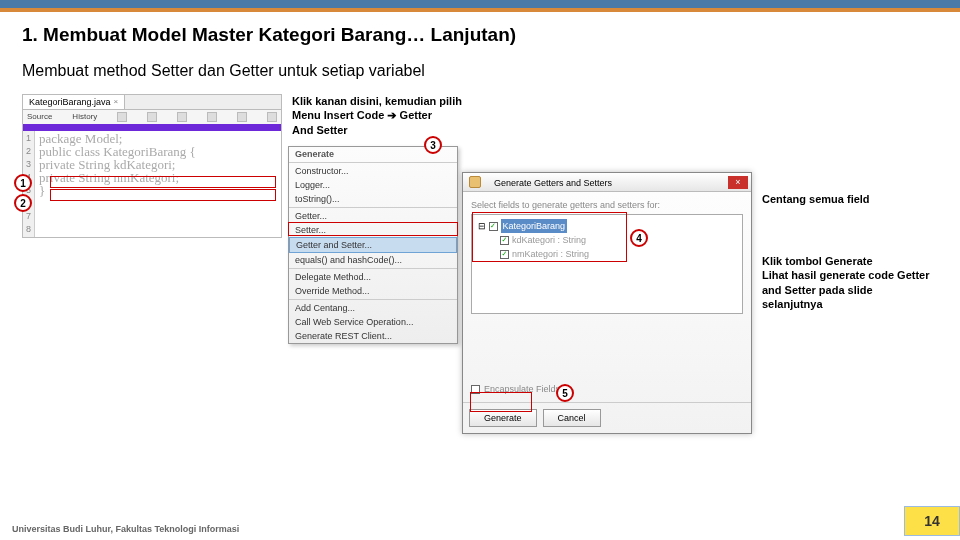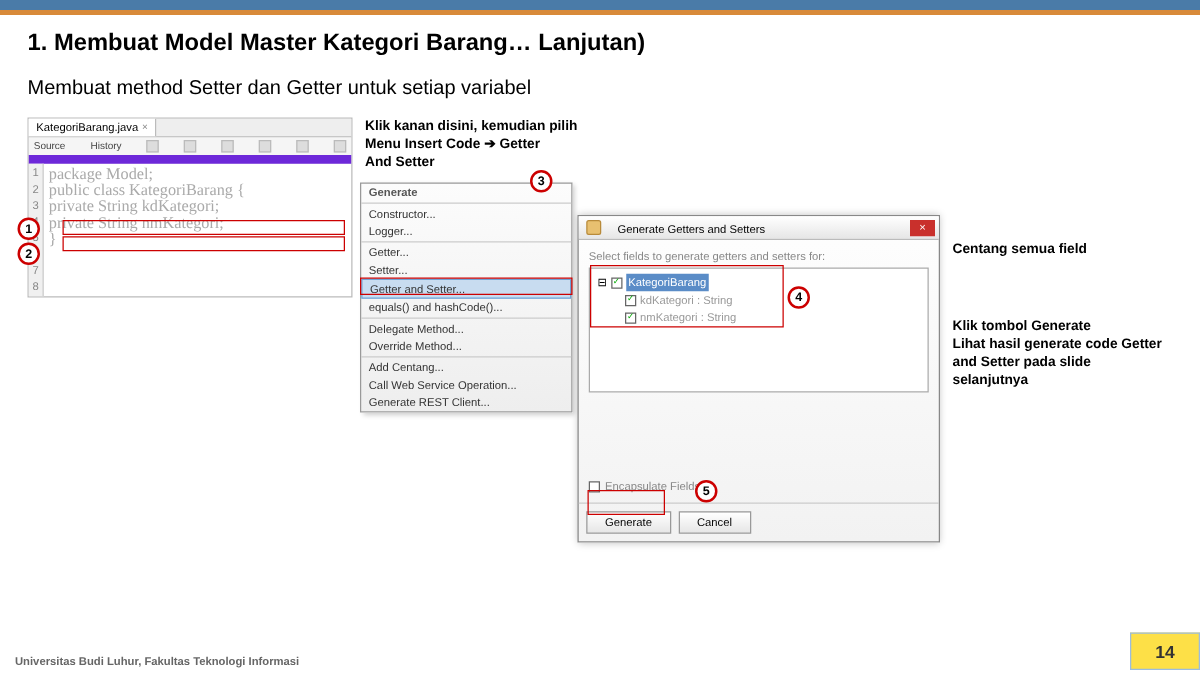--- a/index.html
+++ b/index.html
@@ -117,20 +117,21 @@
       <div>Klik kanan disini, kemudian pilih</div>
       <div><span>Menu Insert Code </span><span class="arrow">➔</span><span> Getter</span></div>
       <div>And Setter</div>
     </div>
 
     <div class="ctxmenu">
       <div class="hdr">Generate</div>
       <div class="sep"></div>
       <div class="item">Constructor...</div>
       <div class="item">Logger...</div>
+      <div class="item">toString()...</div>
       <div class="sep"></div>
       <div class="item">Getter...</div>
       <div class="item">Setter...</div>
       <div class="item hi">Getter and Setter...</div>
       <div class="item">equals() and hashCode()...</div>
       <div class="sep"></div>
       <div class="item">Delegate Method...</div>
       <div class="item">Override Method...</div>
       <div class="sep"></div>
       <div class="item">Add Centang...</div>

